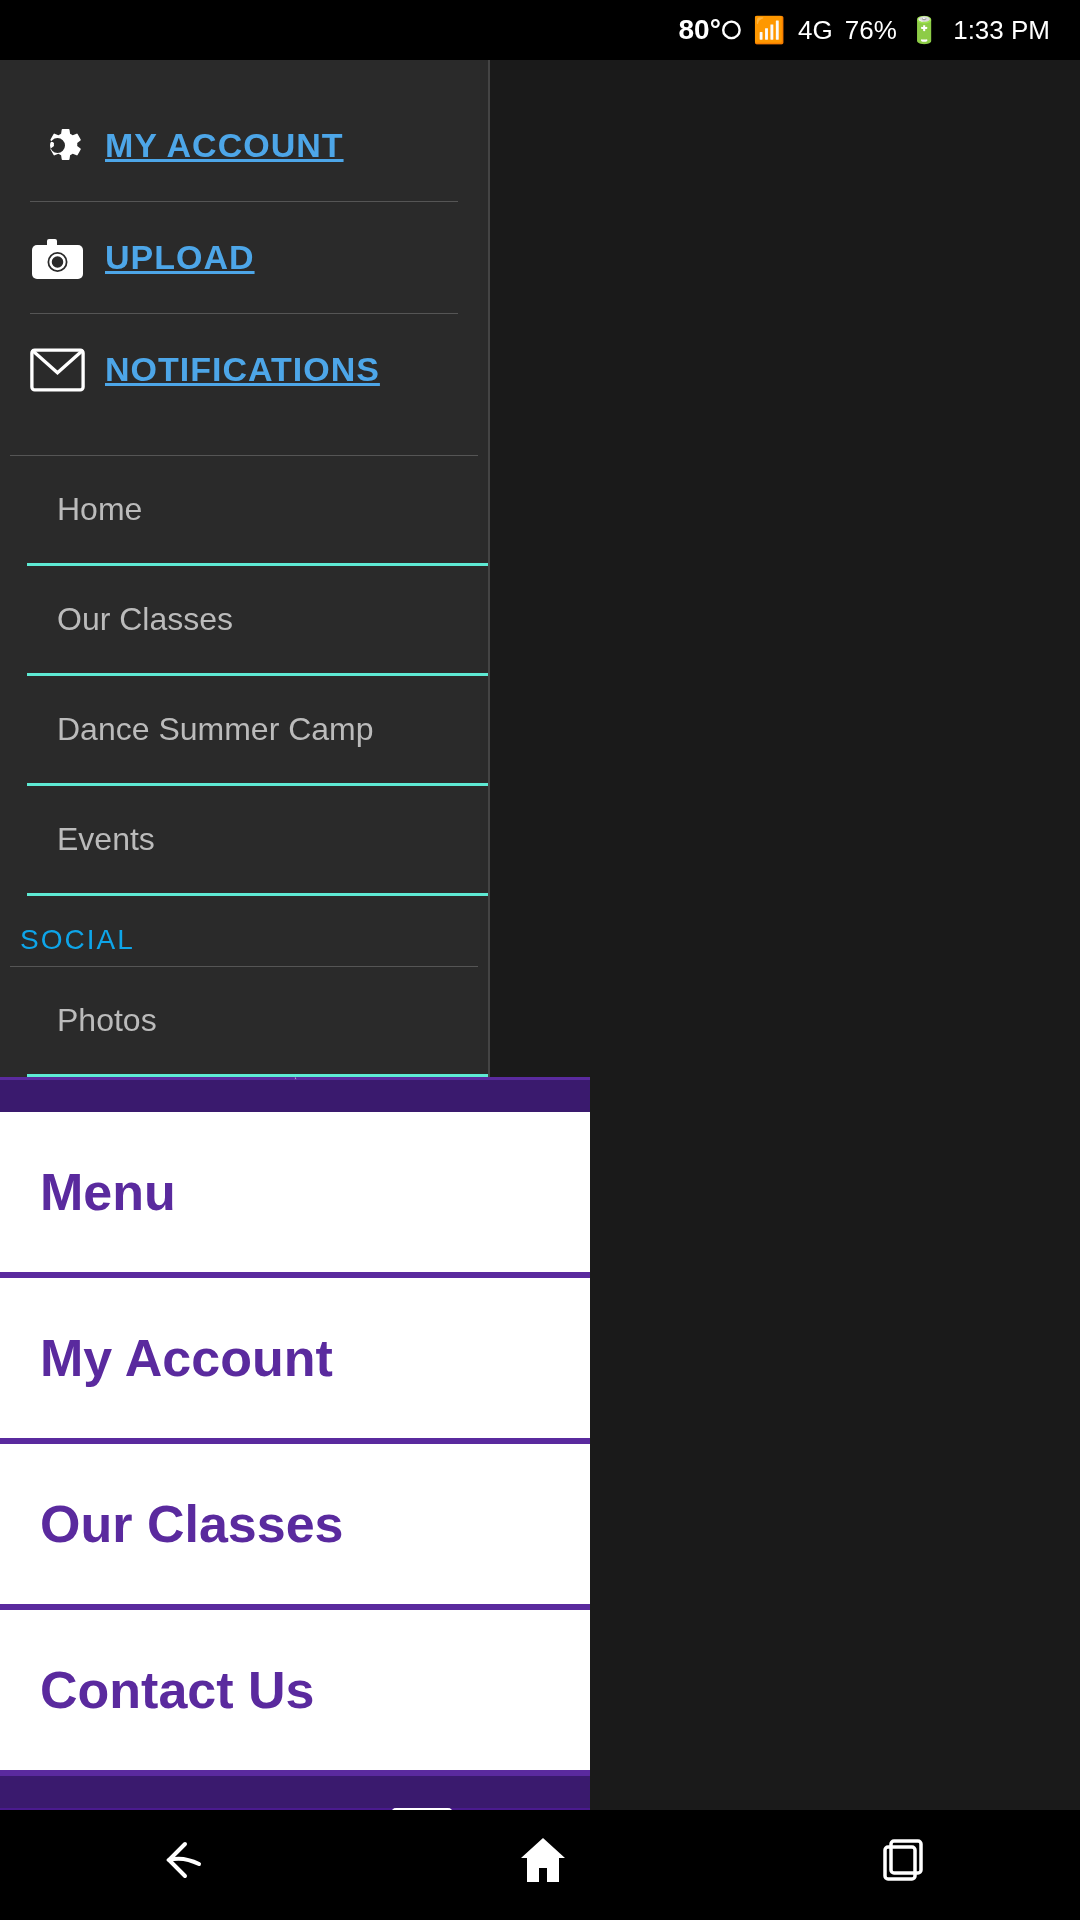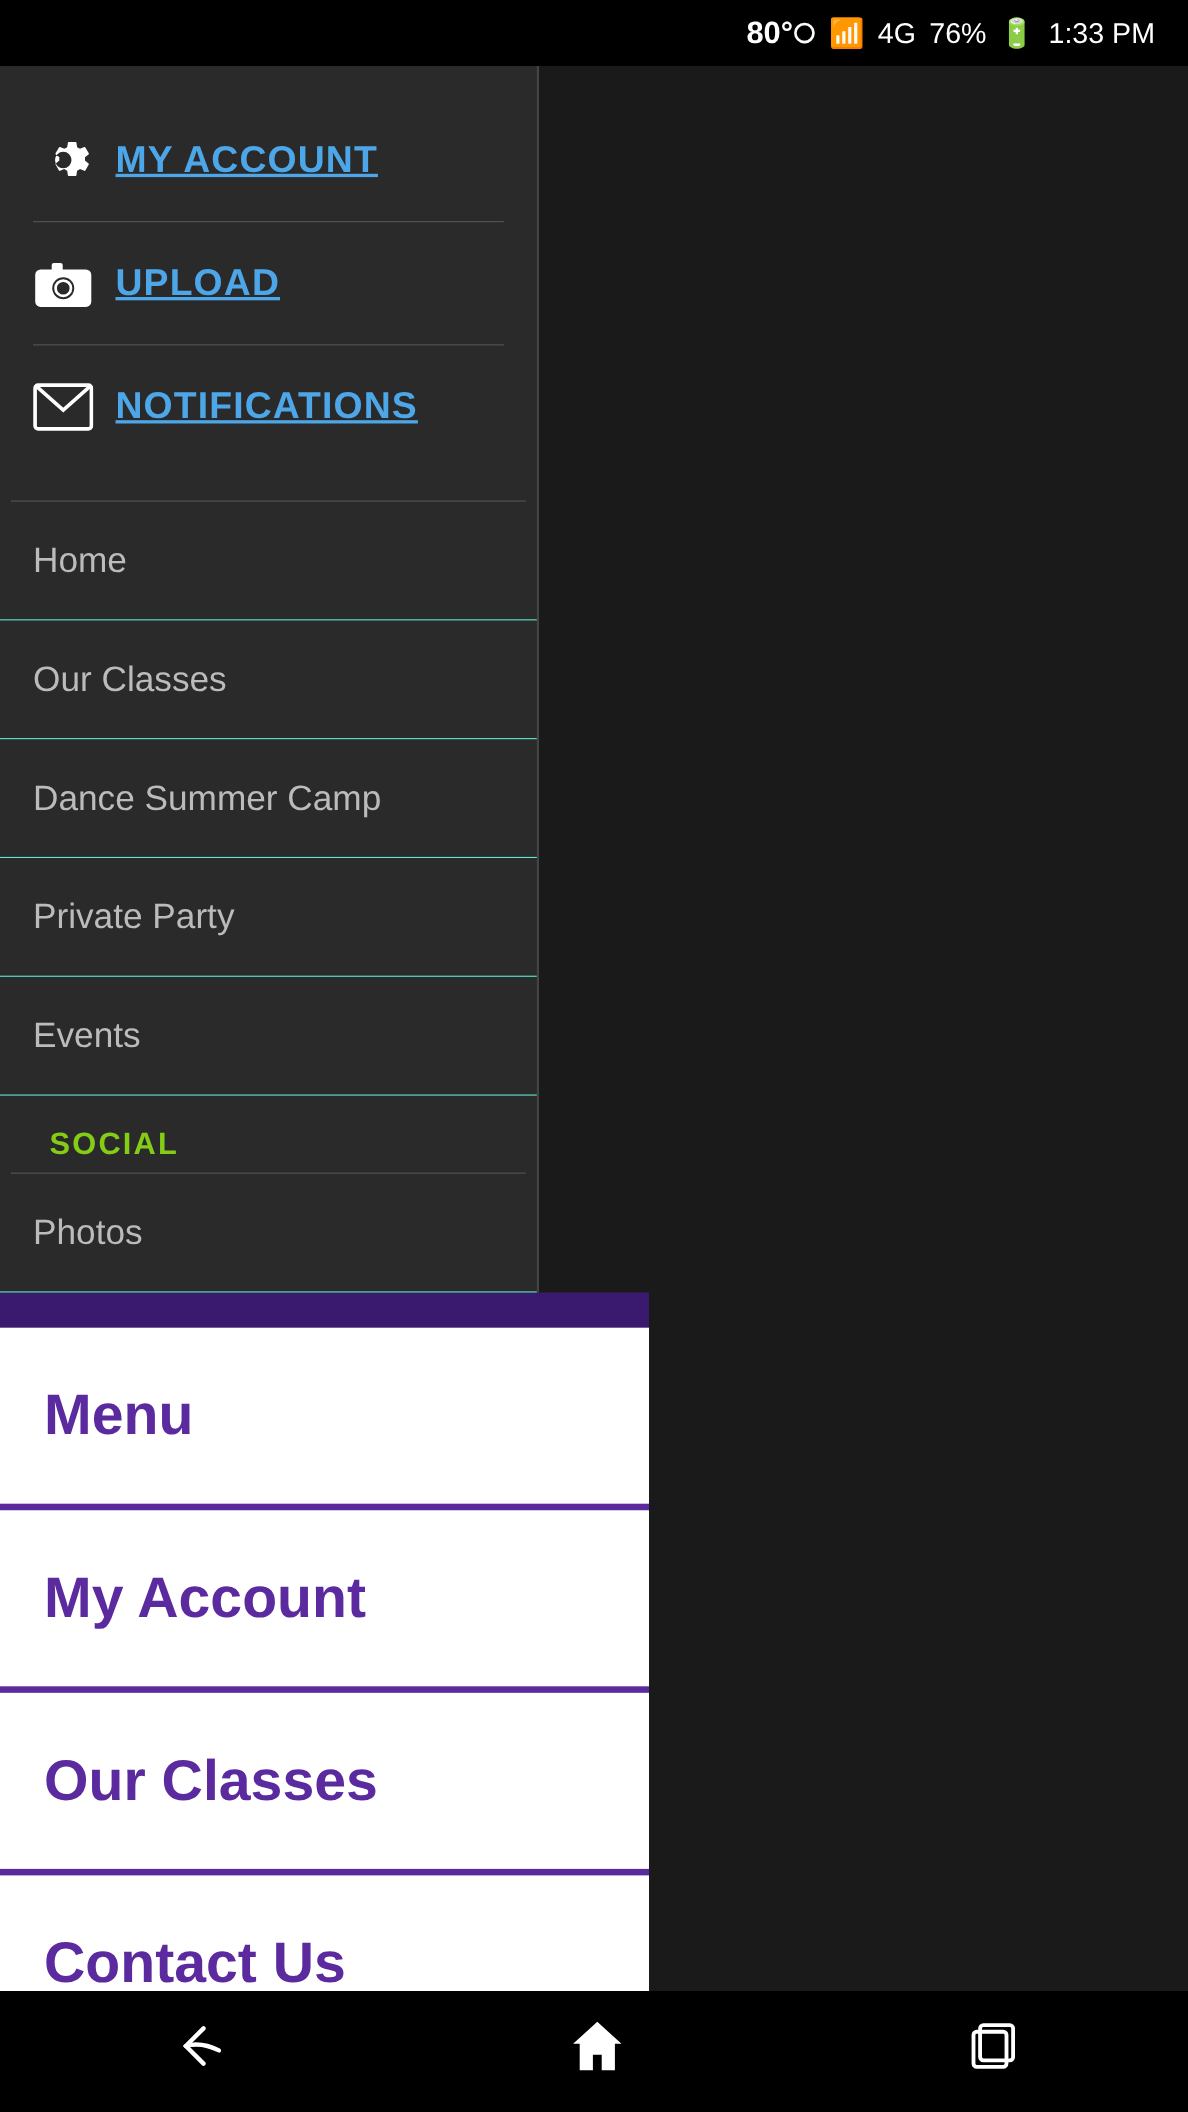--- a/index.html
+++ b/index.html
@@ -105,29 +105,30 @@
 
     .sidebar-nav {
       display: flex;
       flex-direction: column;
     }
 
     .sidebar-nav-item {
       padding: 35px 30px;
       color: #bbb;
       font-size: 32px;
-      border-bottom: 1px solid #5eead4;
-      cursor: pointer;
+      border-bottom: 3px solid #5eead4;
+      cursor: pointer;
+      margin-left: 27px;
     }
 
     .sidebar-section-label {
-      padding: 28px 45px 10px;
-      color: #84cc16;
+      padding: 28px 20px 10px;
+      color: #0ea5e9;
       font-size: 28px;
-      font-weight: bold;
+      font-weight: normal;
       letter-spacing: 2px;
     }
 
     
     .content-area {
       width: 590px;
       height: 100%;
       background: #3a1a6e;
       display: flex;
       flex-direction: column;
@@ -276,21 +277,20 @@
         <span class="sidebar-action-label">NOTIFICATIONS</span>
       </div>
     </div>
 
     <div class="sidebar-divider"></div>
 
     <div class="sidebar-nav">
       <div class="sidebar-nav-item">Home</div>
       <div class="sidebar-nav-item">Our Classes</div>
       <div class="sidebar-nav-item">Dance Summer Camp</div>
-      <div class="sidebar-nav-item">Private Party</div>
       <div class="sidebar-nav-item">Events</div>
     </div>
 
     <div class="sidebar-section-label">SOCIAL</div>
     <div class="sidebar-divider"></div>
     <div class="sidebar-nav">
       <div class="sidebar-nav-item">Photos</div>
     </div>
 
   </div>

